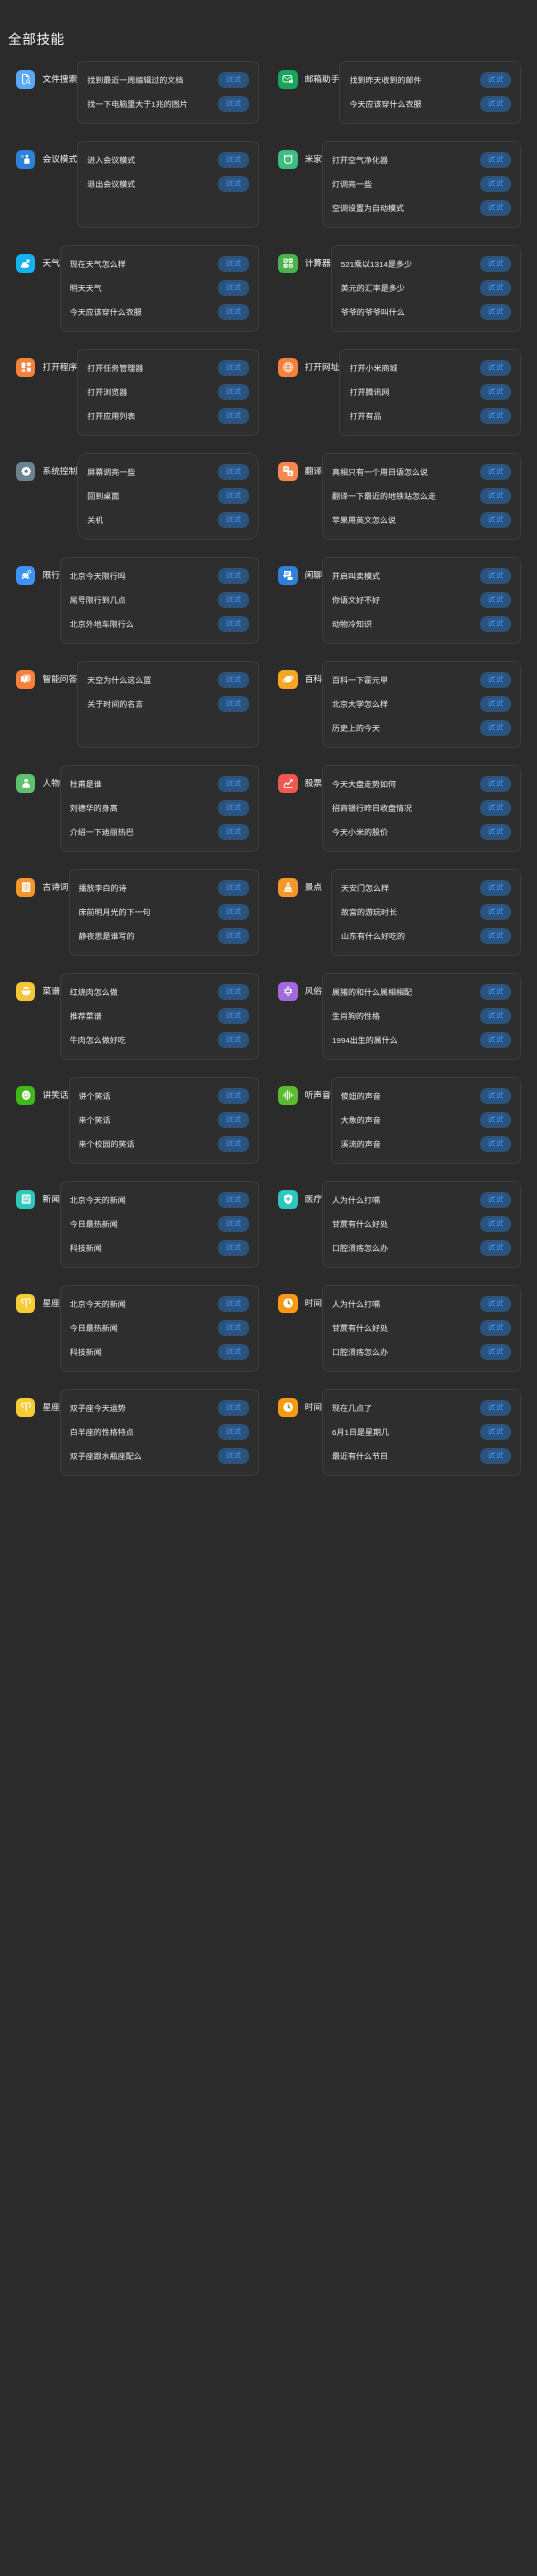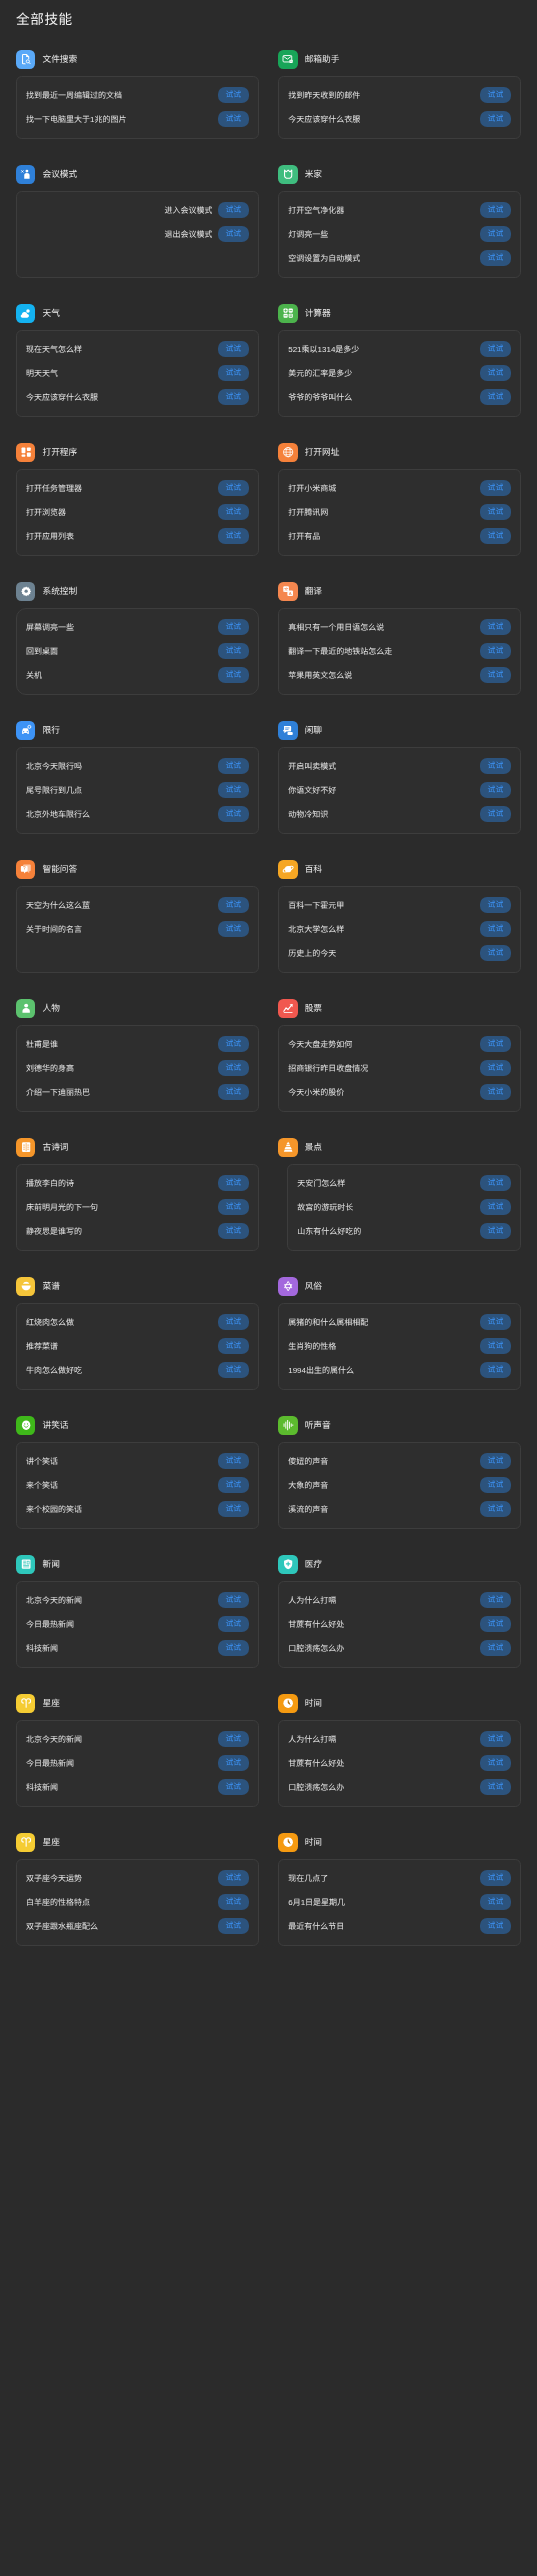--- a/index.html
+++ b/index.html
@@ -10,35 +10,36 @@
     font-family: "Liberation Sans", "DejaVu Sans", sans-serif;
     -webkit-font-smoothing: antialiased;
   }
   body { padding: 0 0 11.6px 0; }
 
   #page-title {
     color: #f2f2f2;
     font-size: 13.6px;
     font-weight: 400;
     letter-spacing: 0.6px;
-    padding: 11px 0 0 16px;
+    padding: 11px 0 0 8px;
     line-height: 18px;
+    margin-top: 20px;
   }
 
   #skill-grid {
     display: grid;
     grid-template-columns: 1fr 1fr;
     column-gap: 19.4px;
     row-gap: 0px;
     padding: 11.6px 16px 0 16px;
   }
 
   .skill-section {
     display: flex;
-    flex-direction: column;
+    flex-direction: row;
     padding-bottom: 17px;
   }
 
   .skill-header {
     display: flex;
     align-items: center;
     gap: 7.1px;
     padding: 9px 0 6.5px 0;
     height: 35px;
   }
@@ -160,21 +161,21 @@
       <div class="skill-header">
         <span class="skill-icon" style="background: rgb(47, 128, 216);">
           <svg width="12.3" height="12.3" viewBox="0 0 24 24">
             <circle cx="13.5" cy="6" r="2.8" fill="white"></circle>
             <path fill="white" d="M13.5 9.6c-3 0-5.2 1.8-5.2 4.3V21h10.4v-7.1c0-2.5-2.2-4.3-5.2-4.3z"></path>
             <path stroke="white" stroke-width="1.7" stroke-linecap="round" d="M6.2 5.2 3.2 8.2M3.2 5.2l3 3"></path>
           </svg>
         </span>
         <span class="skill-name">会议模式</span>
       </div>
-      <div class="skill-card" style="min-height: 86px; align-items: flex-end;">
+      <div class="skill-card" style="min-height: 86px;">
         <div class="skill-item">
           <span class="skill-item-text">进入会议模式</span>
           <button class="try-button">试试</button>
         </div>
         <div class="skill-item">
           <span class="skill-item-text">退出会议模式</span>
           <button class="try-button">试试</button>
         </div>
       </div>
     </div>

